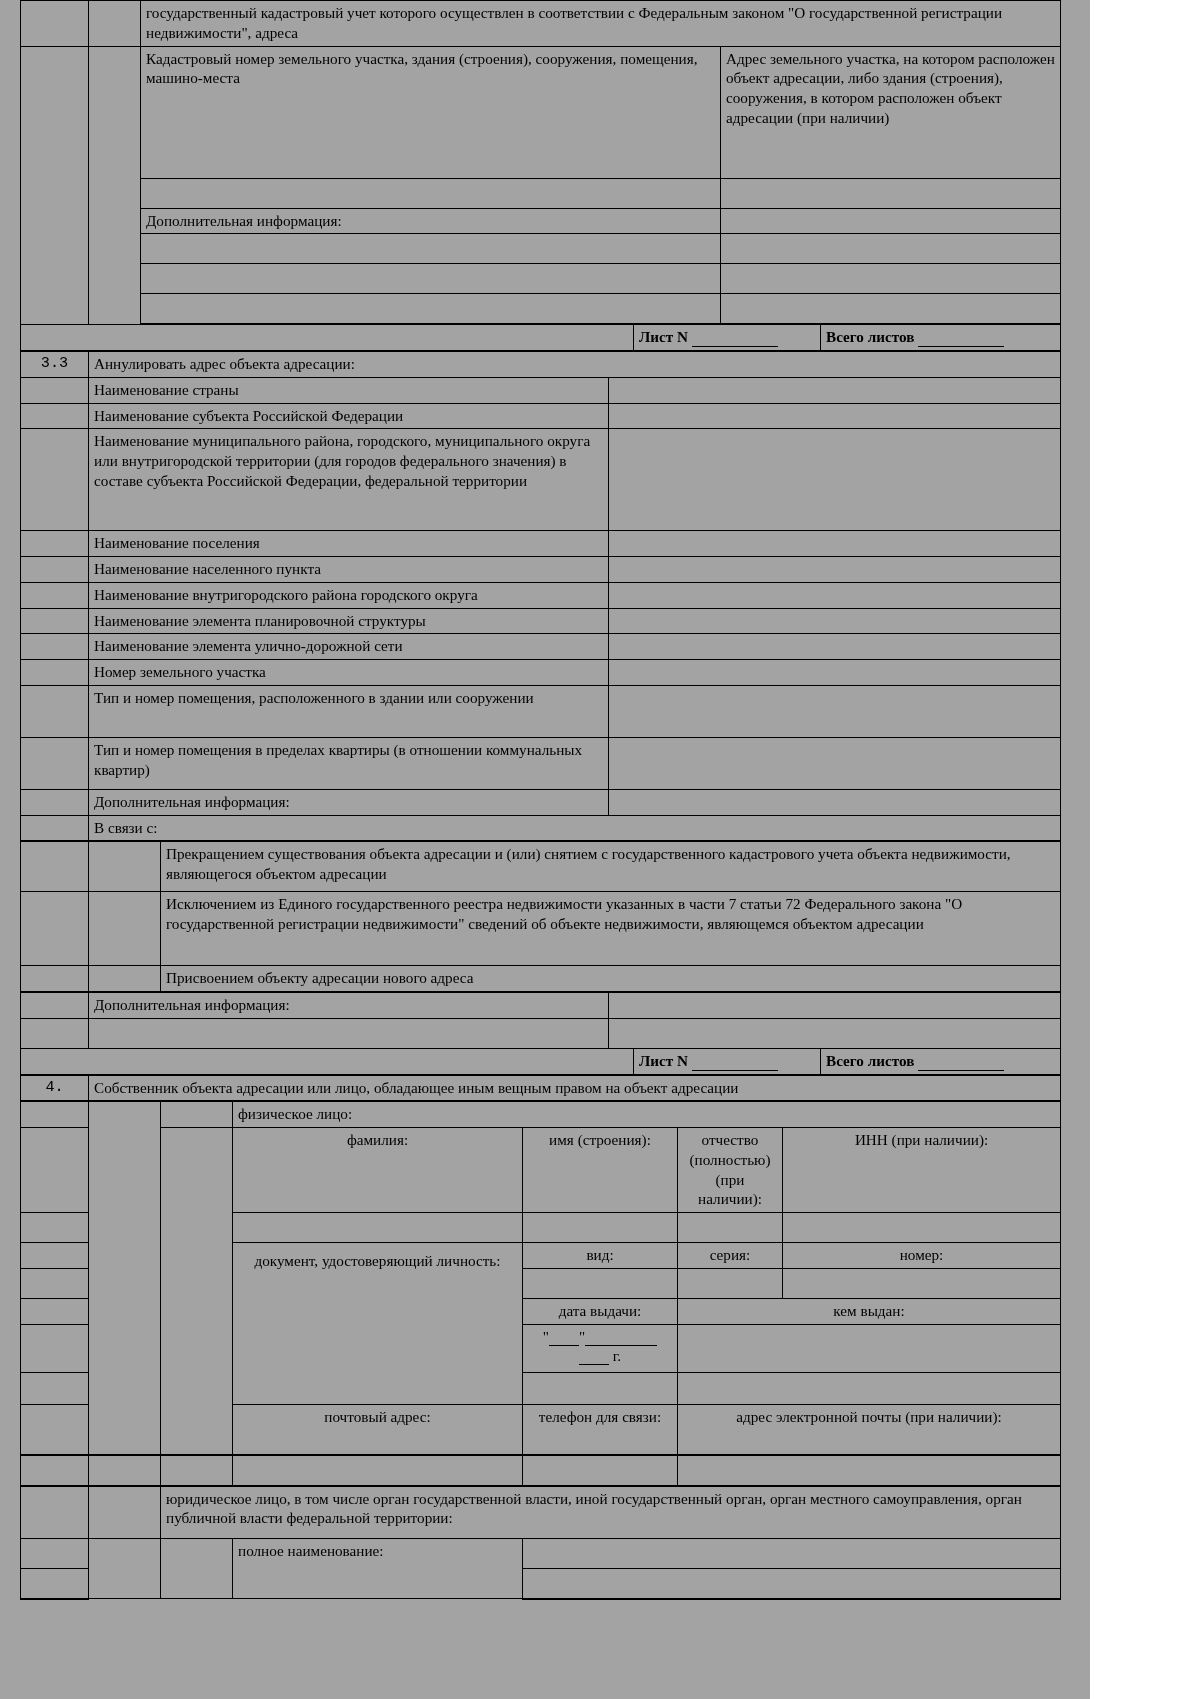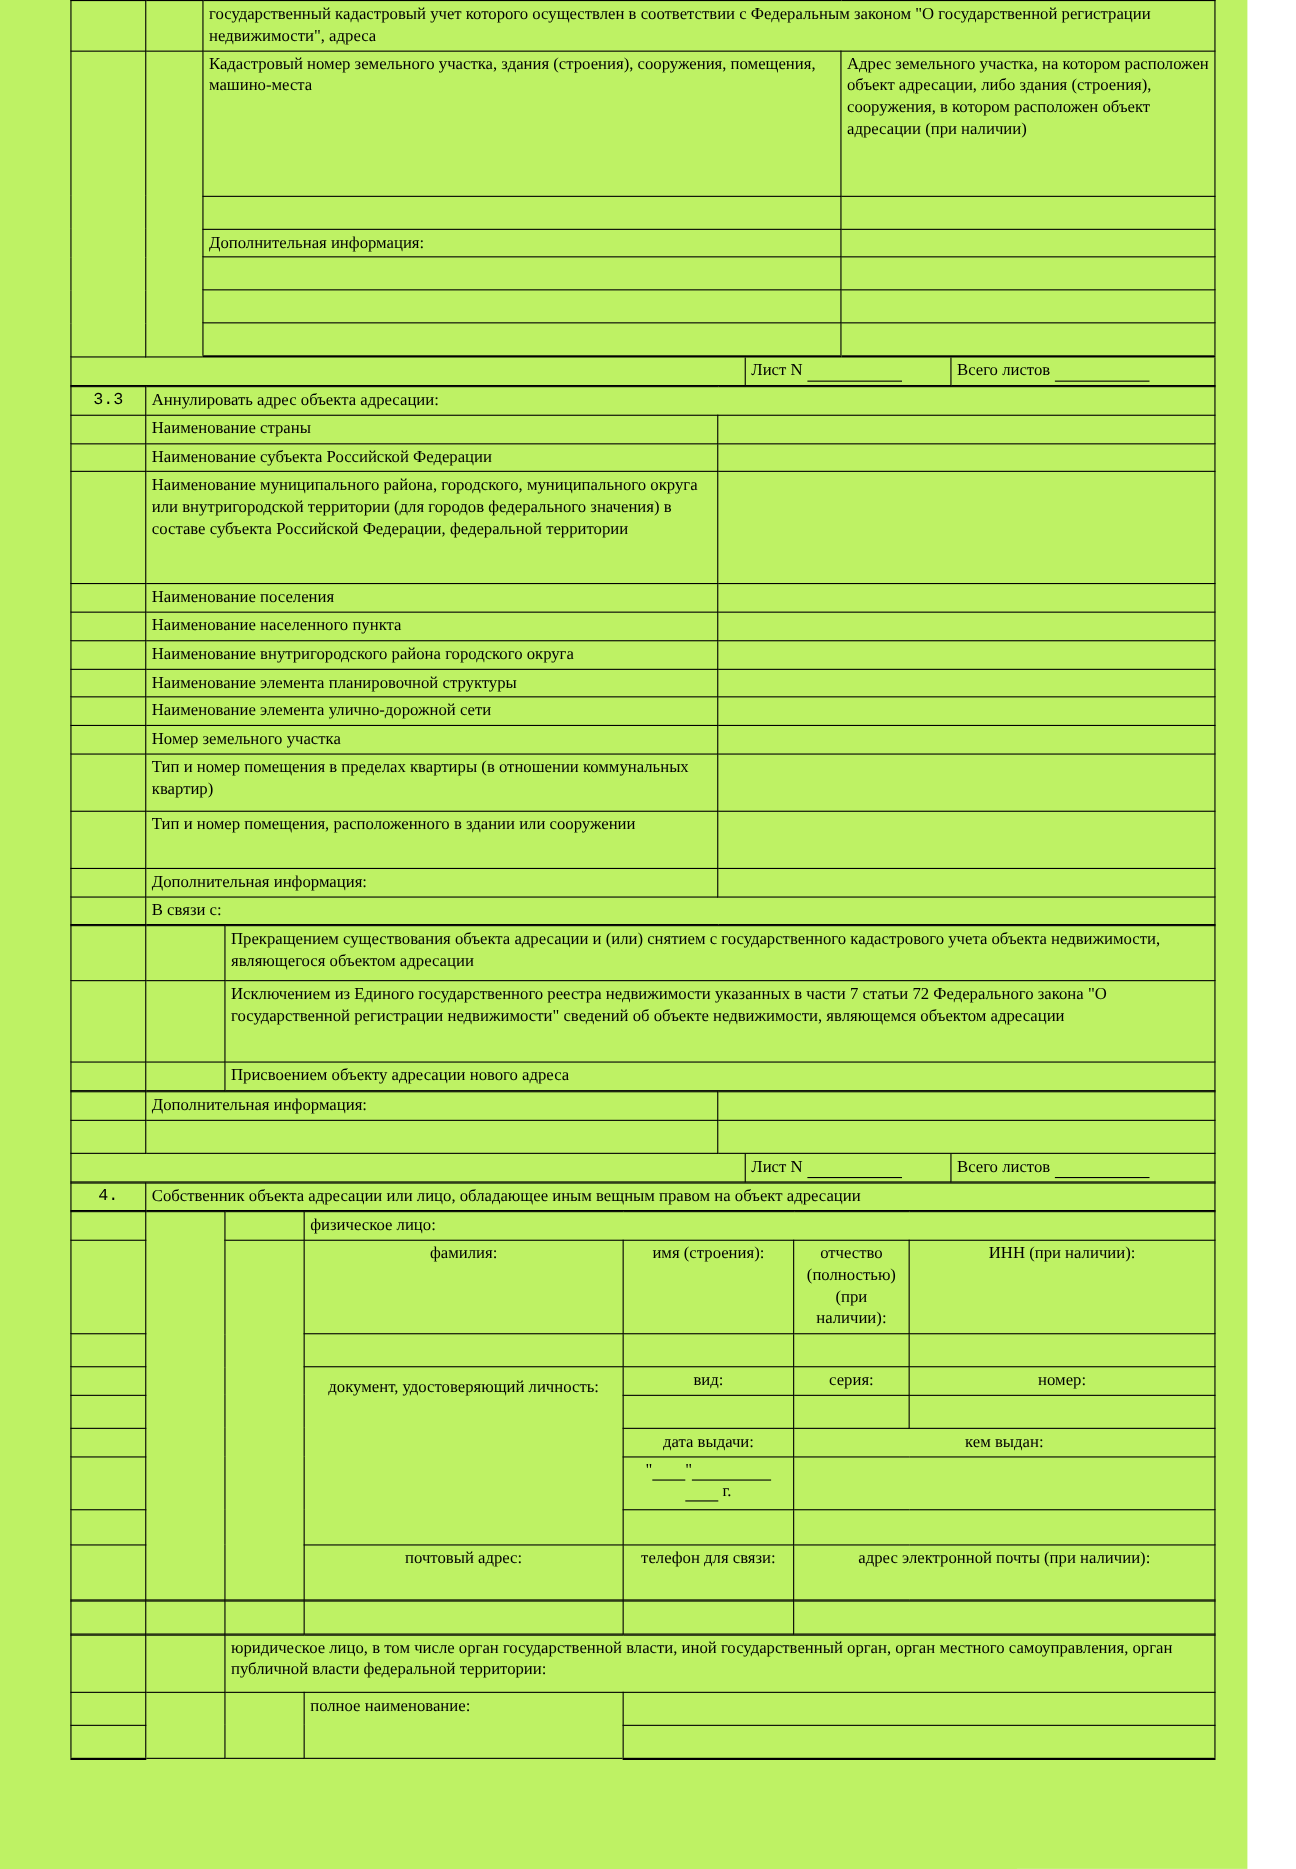--- a/index.html
+++ b/index.html
@@ -9,23 +9,22 @@
   }
   body {
     font-family: "Liberation Serif", "DejaVu Serif", serif;
     color: #000000;
     -webkit-font-smoothing: antialiased;
   }
   #page {
     position: relative;
     width: 1090px;
     height: 1699px;
-    background: #bef264;
+    background: #a3a3a3;
     overflow: hidden;
-    padding-left: 44px;
   }
   table.frm {
     border-collapse: collapse;
     table-layout: fixed;
     width: 1040px;
     margin-left: 20px;
     font-size: 15.2px;
     line-height: 1.30;
   }
   table.frm td {
@@ -35,21 +34,21 @@
     word-wrap: break-word;
   }
   td.nb-l { border-left: none; font-family: Liberation Mono, monospace; }
   td.nb-r { border-right: none; }
   td.nb-t { border-top: none; }
   td.nb-b { border-bottom: none; }
   td.thick-t { border-top: 2px solid #000; }
   td.thick-b { border-bottom: 2px solid #000; }
   .ctr { text-align: center; }
   .blank { height: 24px; }
-  .sheet-label { font-weight: normal; white-space: nowrap; }
+  .sheet-label { font-weight: bold; white-space: nowrap; }
   .uline {
     display: inline-block;
     border-bottom: 1px solid #000;
     min-width: 86px;
     height: 1em;
     vertical-align: bottom;
     margin-left: 4px;
   }
   .uline-sm {
     display: inline-block;
@@ -210,27 +209,27 @@
 
     <tr>
       <td class="nb-l nb-t nb-b"></td>
       <td>Номер земельного участка</td>
       <td></td>
     </tr>
 
 
     <tr>
       <td class="nb-l nb-t nb-b"></td>
+      <td style="height:46px">Тип и номер помещения, расположенного в здании или сооружении</td>
+      <td></td>
+    </tr>
+
+    <tr>
+      <td class="nb-l nb-t nb-b"></td>
       <td style="height:46px">Тип и номер помещения в пределах квартиры (в отношении коммунальных квартир)</td>
-      <td></td>
-    </tr>
-
-    <tr>
-      <td class="nb-l nb-t nb-b"></td>
-      <td style="height:46px">Тип и номер помещения, расположенного в здании или сооружении</td>
       <td></td>
     </tr>
 
     <tr>
       <td class="nb-l nb-t nb-b"></td>
       <td>Дополнительная информация:</td>
       <td></td>
     </tr>
 
     <tr>

